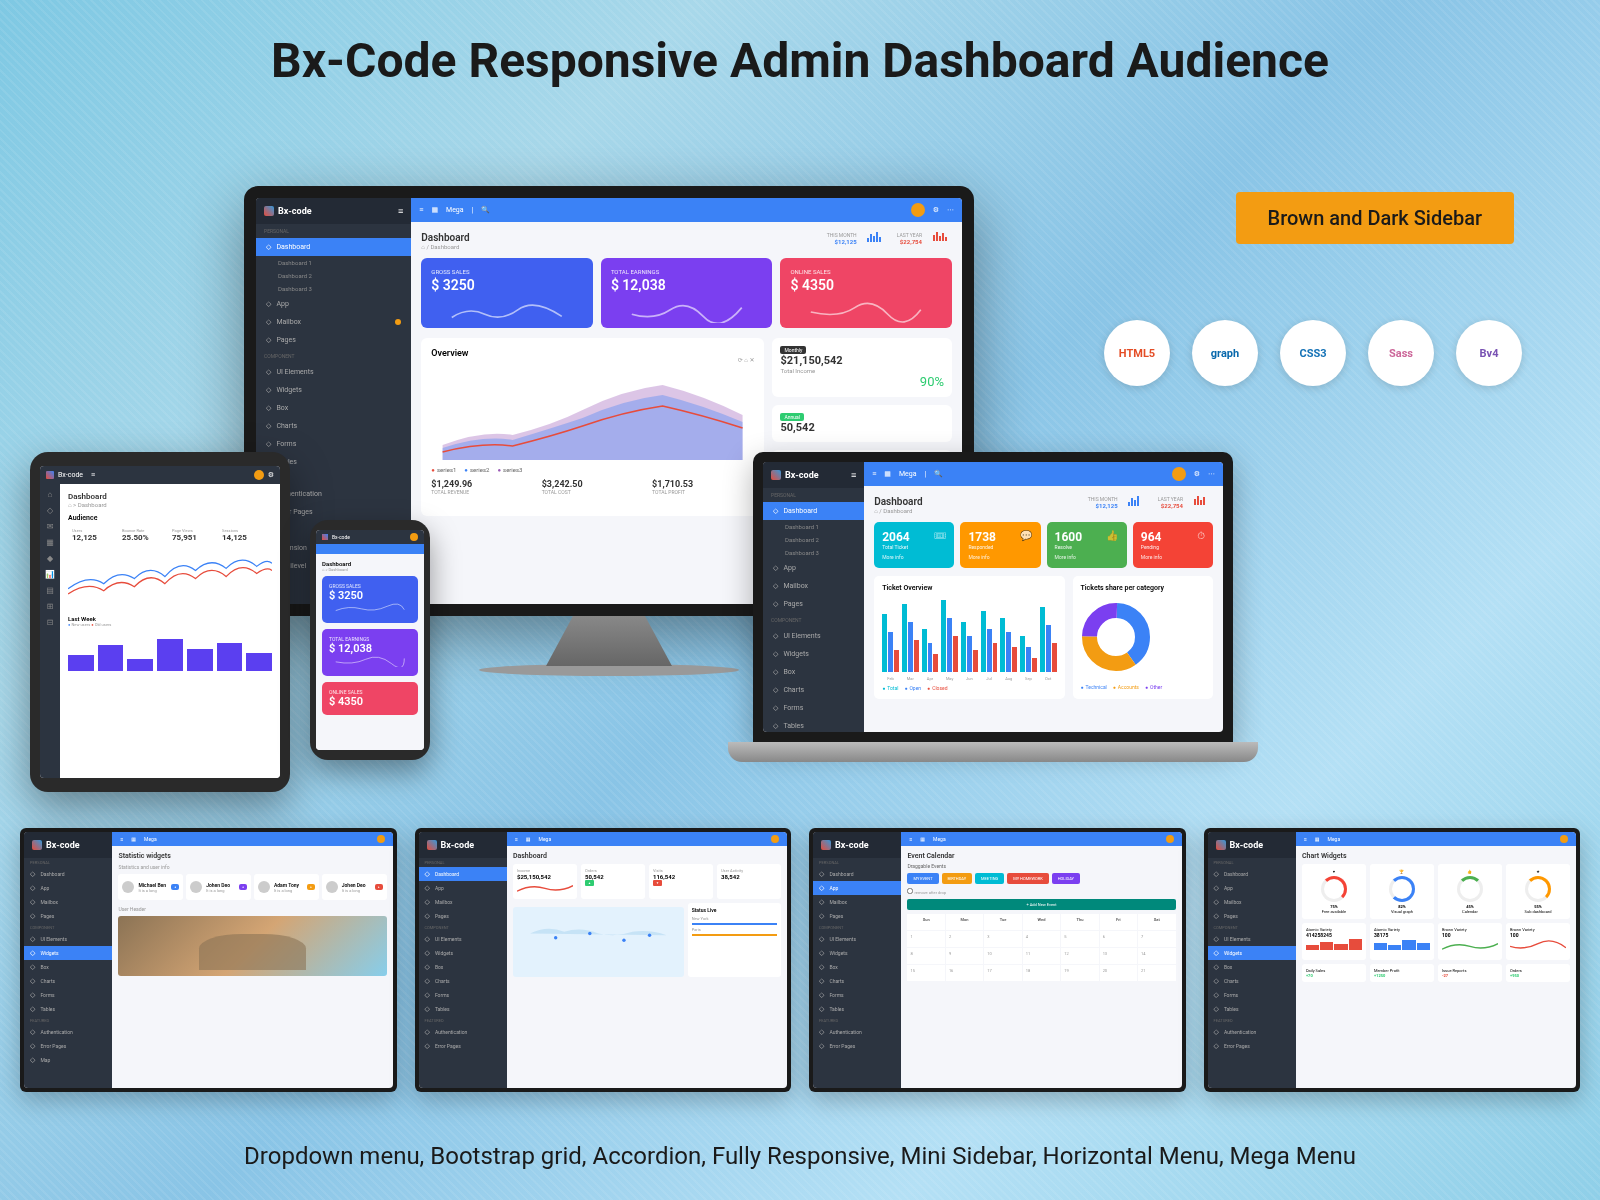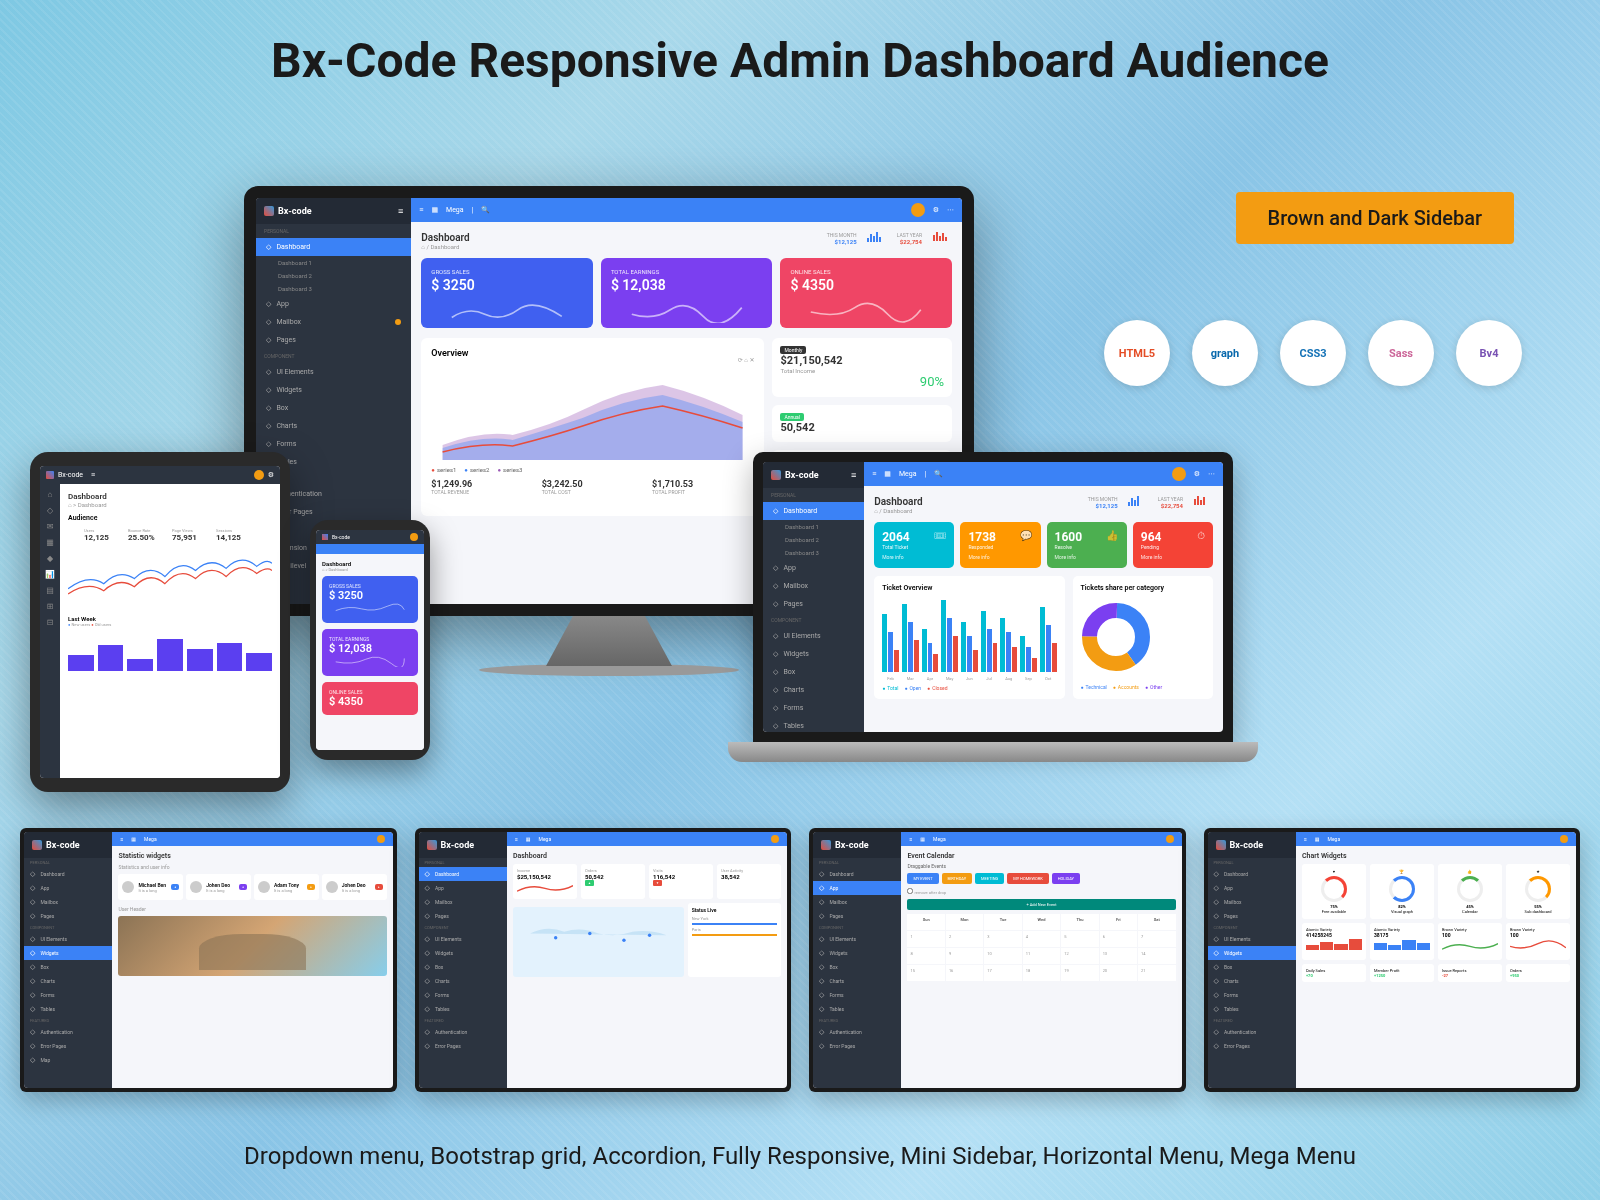--- a/index.html
+++ b/index.html
@@ -91,21 +91,21 @@
 .total-val{font-size:9px;font-weight:bold;color:#333}
 .total-lbl{color:#999;text-transform:uppercase;font-size:5px}
 
 
 .phone-cards{display:flex;flex-direction:column;gap:6px}
 .pcard{border-radius:5px;padding:7px;color:#fff}
 .pcard-lbl{font-size:5px;opacity:0.85}
 .pcard-val{font-size:11px;font-weight:600}
 
 
-.aud-grid{display:grid;grid-template-columns:repeat(4,1fr);gap:4px;font-size:5px;margin:6px 16px}
+.aud-grid{display:grid;grid-template-columns:repeat(4,1fr);gap:4px;font-size:5px;margin:6px 4px}
 .aud-item{text-align:left}
 .aud-lbl{color:#999;font-size:4px}
 .aud-val{font-size:8px;font-weight:bold;color:#333}
 .tablet .dash{flex-direction:column}
 .tablet-bar{height:18px;background:#2c3440;display:flex;align-items:center;padding:0 6px;color:#fff;font-size:7px;gap:4px}
 .tablet-icons{width:20px;background:#2c3440;display:flex;flex-direction:column;gap:6px;padding:6px 0;align-items:center}
 .tablet-icons span{width:10px;height:10px;color:#888;font-size:8px;text-align:center}
 .tablet-body{display:flex;flex:1}
 .tablet-main{flex:1;background:#fff;padding:8px}
 

